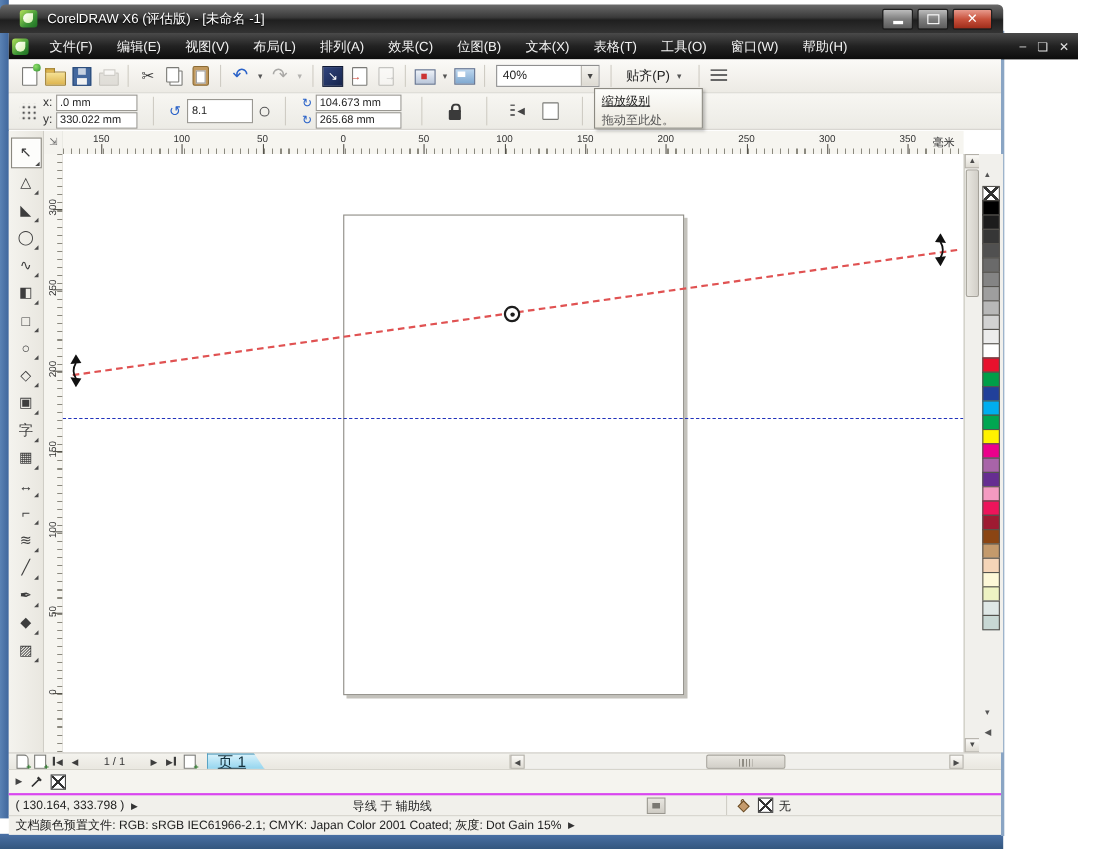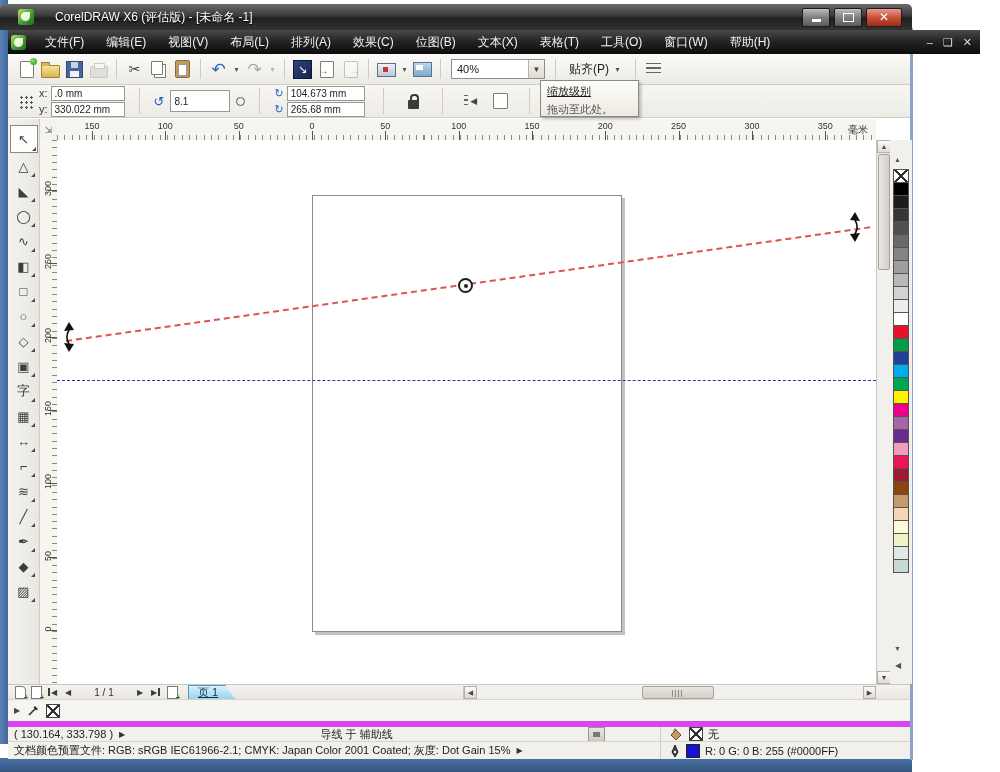--- a/index.html
+++ b/index.html
@@ -9,21 +9,21 @@
   
   #frame-left{left:0;top:28;width:8px;height:744px;background:linear-gradient(90deg,#5a82b4,#3f669c);}
   #frame-bottom{left:0;top:758px;width:912px;height:14px;background:linear-gradient(#4a71a6,#33567e);}
   #frame-right{left:910px;top:28px;width:3px;height:732px;background:#8aa5c4;}
   
   #titlebar{left:0;top:4px;width:912px;height:26px;background:linear-gradient(#6b6b6b,#3a3a3a 45%,#1f1f1f 55%,#333);
             border-radius:5px 5px 0 0;display:flex;align-items:center;color:#fff;}
   .cd-logo{width:16px;height:16px;border-radius:3px;background:linear-gradient(135deg,#b4e35a,#3d9436 60%,#1e6e22);position:relative;flex:0 0 auto;}
   .cd-logo::after{content:"";position:absolute;left:3px;top:3px;width:9px;height:9px;border-radius:50% 0 50% 50%;background:linear-gradient(135deg,#fff,#d9f2b0);}
   #titlebar .cd-logo{margin-left:18px;}
-  #title-text{margin-left:21px;font-size:12px;text-shadow:0 1px 1px #000;}
+  #title-text{margin-left:9px;font-size:12px;text-shadow:0 1px 1px #000;}
   .win-controls{margin-left:auto;margin-right:10px;display:flex;gap:4px;}
   .wbtn{width:26px;height:17px;border:1px solid #1c1c1c;border-radius:2px;background:linear-gradient(#bdbdbd,#7e7e7e 50%,#5c5c5c);
         display:flex;align-items:center;justify-content:center;position:relative;}
   .wbtn.close{width:34px;background:linear-gradient(#e89b8e,#c8513c 50%,#9e2c1a);color:#fff;font-size:12px;font-weight:bold;}
   .wbtn .minbar{width:9px;height:3px;background:#fff;margin-top:7px;}
   .wbtn .maxbox{width:9px;height:7px;border:1.5px solid #fff;background:transparent;}
   
   #menubar{left:8px;top:30px;width:972px;height:24px;background:linear-gradient(#4a4a4a,#222 50%,#0c0c0c);
            display:flex;align-items:center;color:#f2f2f2;}
   #menubar .cd-logo{width:15px;height:15px;margin:0 8px 0 3px;}
@@ -125,35 +125,35 @@
   #pal-down{position:absolute;left:4px;top:505px;font-size:7px;color:#555;}
   #pal-fly{position:absolute;left:5px;top:521px;font-size:8px;color:#555;}
   
   #navrow{left:8px;top:684px;width:902px;height:15px;background:linear-gradient(#f4f3ee,#e9e7e0);border-top:1px solid #c8c6bd;
           display:flex;align-items:center;font-size:10px;color:#333;box-sizing:border-box;}
   .nbtn{display:flex;align-items:center;justify-content:center;width:16px;height:13px;font-size:8px;color:#3d3d3d;}
   .nbar{width:2px;height:8px;background:#3d3d3d;margin:0 1px;}
   .pgic{width:9px;height:11px;background:#fff;border:1px solid #7a7a76;position:relative;}
   .pgic::after{content:"+";position:absolute;right:-4px;bottom:-4px;font-size:8px;color:#2a7a2a;font-weight:bold;}
   #page-ind{width:56px;text-align:center;}
-  #ptab{height:14px;margin-left:8px;padding:0 16px 0 9px;display:flex;align-items:center;font-size:11px;color:#13303c;
+  #ptab{height:14px;margin-left:8px;padding:0 16px 0 9px;display:flex;align-items:center;font-size:14px;color:#13303c;
         background:linear-gradient(#d6f1fb,#8fd3ee);border:1px solid #4a9cc0;border-bottom:none;
         clip-path:polygon(0 0,calc(100% - 10px) 0,100% 100%,0 100%);text-decoration:underline;}
   #hscroll{position:absolute;left:455px;top:1px;width:412px;height:13px;background:#f1f0ec;border-left:1px solid #c8c6bd;}
   #hthumb{position:absolute;left:178px;top:0;width:72px;height:13px;background:linear-gradient(#e8e6e0,#d2cfc8);border:1px solid #a5a29a;border-radius:2px;box-sizing:border-box;}
   #hthumb::after{content:"";position:absolute;left:29px;top:3px;width:12px;height:7px;background:repeating-linear-gradient(90deg,#8f8c84 0 1px,transparent 1px 3px);}
   .hsb{position:absolute;top:0;width:13px;height:13px;background:linear-gradient(#fcfbf8,#dedbd3);border:1px solid #b3b0a8;box-sizing:border-box;
        display:flex;align-items:center;justify-content:center;font-size:7px;color:#4a4a4a;}
   
   #traybar{left:8px;top:699px;width:902px;height:22px;background:#f5f4ef;border-top:1px solid #d6d4cc;display:flex;align-items:center;box-sizing:border-box;}
   #tray-hint{flex:1;text-align:center;font-style:italic;color:#8f8d86;font-size:11px;}
   .xswatch{width:14px;height:14px;border:1px solid #444;box-sizing:border-box;background:
      linear-gradient(45deg,transparent 44%,#333 44% 56%,transparent 56%),
      linear-gradient(-45deg,transparent 44%,#333 44% 56%,transparent 56%),#fff;}
-  #status1{left:8px;top:721px;width:902px;height:20px;background:#f1f0eb;border-top:6px solid #d946ef;display:flex;align-items:center;box-sizing:border-box;font-size:11px;}
+  #status1{left:8px;top:721px;width:902px;height:20px;background:#f1f0eb;border-top:2px solid #d946ef;display:flex;align-items:center;box-sizing:border-box;font-size:11px;}
   #status2{left:8px;top:741px;width:902px;height:18px;background:#f1f0eb;border-top:1px solid #d6d4cc;display:flex;align-items:center;box-sizing:border-box;font-size:11px;}
   .rblock{display:flex;align-items:center;gap:5px;width:250px;flex:0 0 auto;border-left:1px solid #d0cec6;padding-left:8px;height:100%;box-sizing:border-box;}
   .tri{font-size:8px;color:#333;margin-left:6px;}
   .mini-btn{width:15px;height:13px;background:linear-gradient(#e8e6e0,#cfccc4);border:1px solid #9a978f;display:flex;align-items:center;justify-content:center;margin-right:55px;}
   .mini-btn::after{content:"";width:7px;height:5px;background:#7a7872;}
   svg{display:block;}
 </style>
 </head>
 <body>
 <div id="stage">
@@ -544,23 +544,15 @@
     </svg>
     <div class="xswatch"></div>
     <span>无</span>
   </div>
 </div>
 
 <div class="abs" id="status2">
   <span style="margin-left:6px;">文档颜色预置文件: RGB: sRGB IEC61966-2.1; CMYK: Japan Color 2001 Coated; 灰度: Dot Gain 15%</span>
   <span class="tri">▶</span>
   <div style="flex:1;"></div>
-  <div class="rblock">
-    <svg width="12" height="14">
-      <path d="M6,1 L9,8 L6,13 L3,8 Z" fill="#444" stroke="#222"></path>
-      <circle cx="6" cy="8" r="1.2" fill="#fff"></circle>
-    </svg>
-    <div id="outline-swatch" style="width: 14px; height: 14px; border: 1px solid rgb(34, 34, 34); box-sizing: border-box; background: rgb(20, 20, 210);"></div>
-    <span>R: 0 G: 0 B: 255 (#0000FF)</span>
-  </div>
 </div>
 
 </div>
 
 </body></html>

